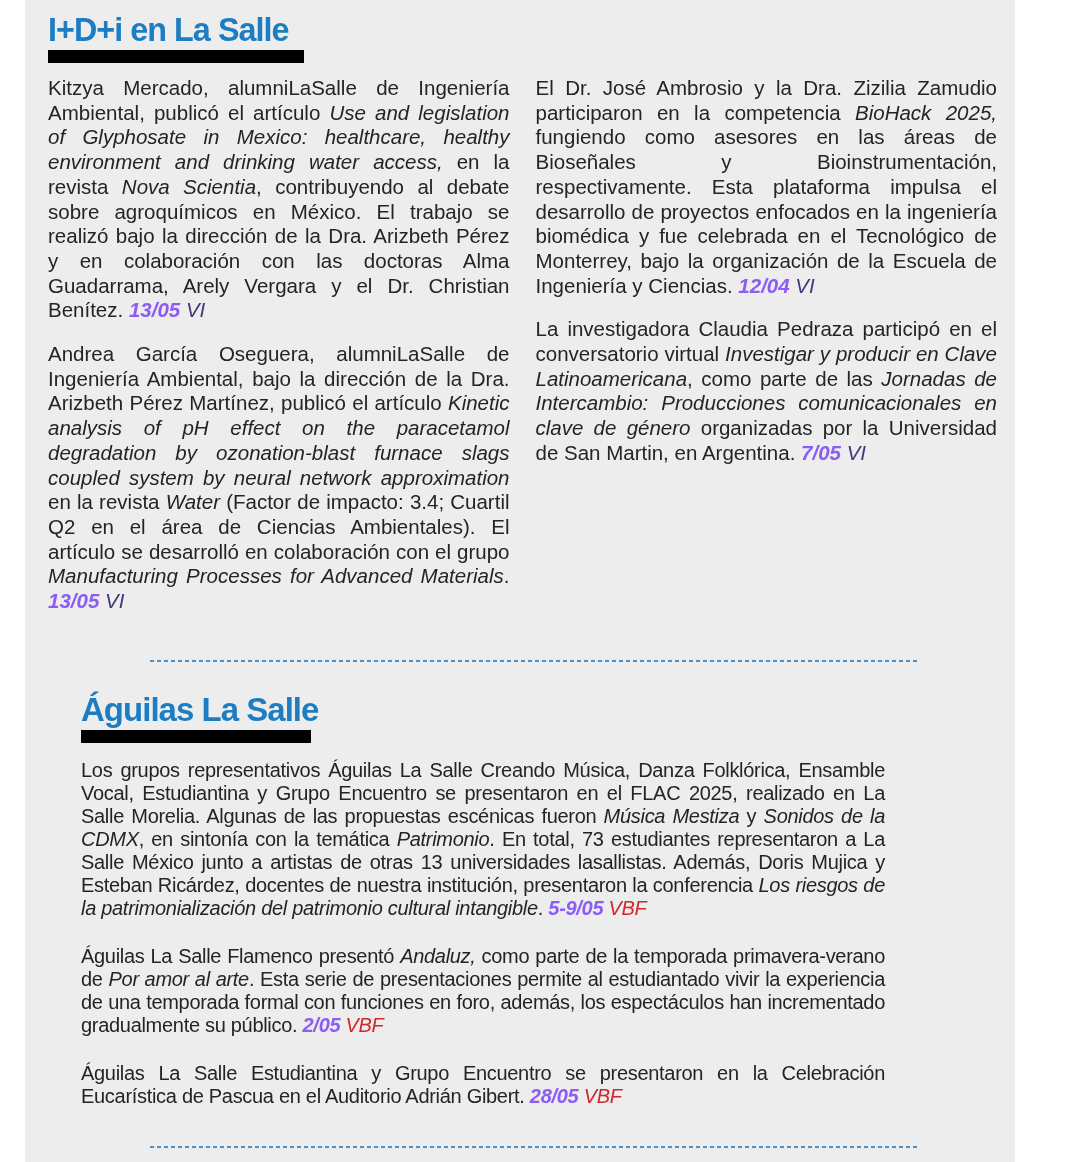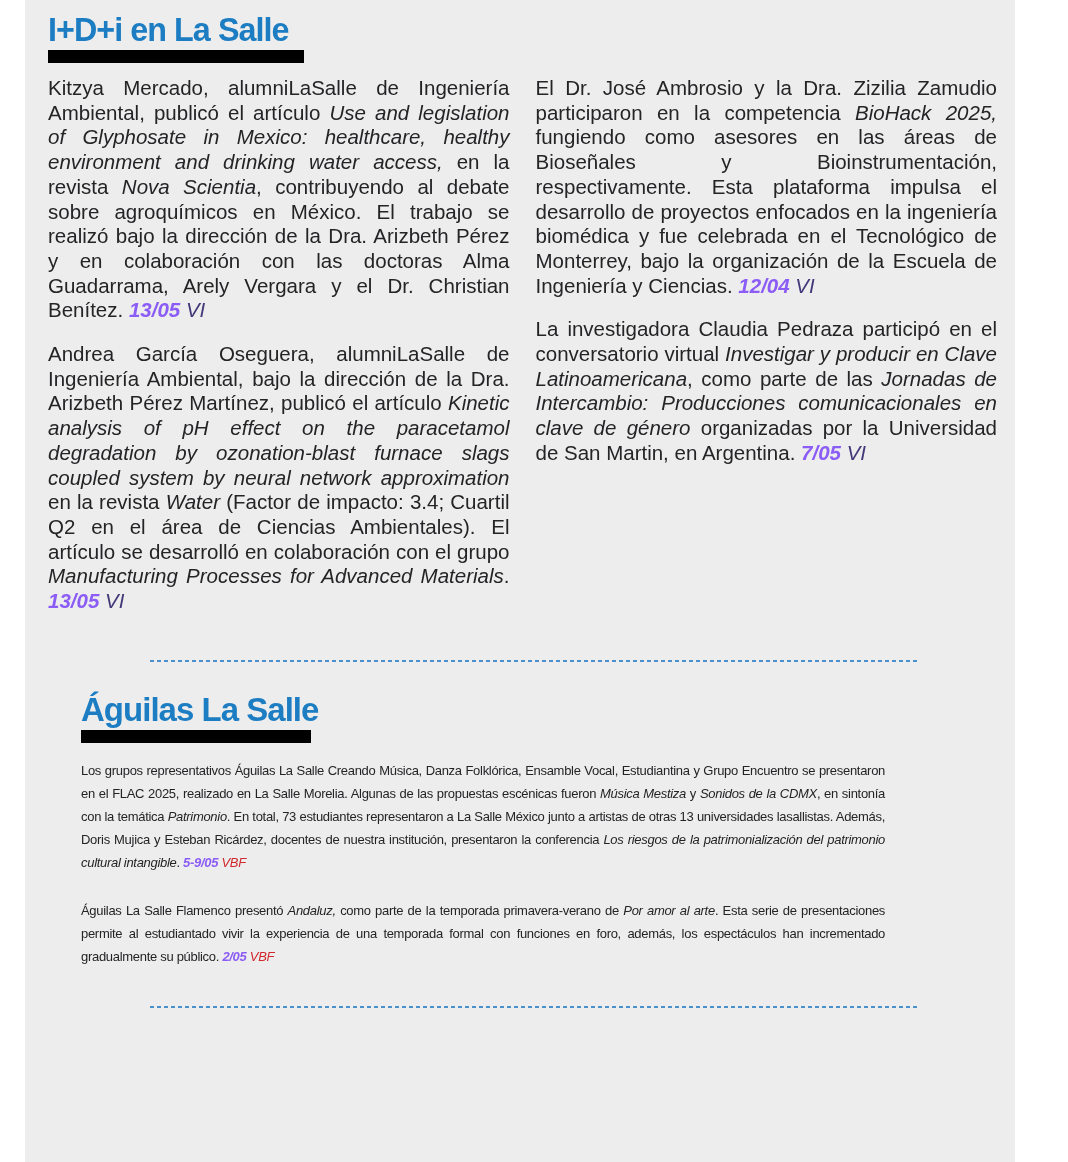--- a/index.html
+++ b/index.html
@@ -35,21 +35,21 @@
   .dashed{
     height:2px;margin-left:125px;width:770px;
     background:repeating-linear-gradient(90deg,#4a90cc 0 4px,transparent 4px 7px);
   }
   .dash1{margin-top:27px;}
   .dash2{margin-top:38px;}
   .sec-aguilas{padding:28px 130px 0 56px;}
   .sec-aguilas .sec-title{transform:scaleX(.97);}
   .body-single{margin-top:16px;}
   .body-single .para{
-    font-size:13px;line-height:23px;letter-spacing:-0.3px;margin-bottom:25px;
+    font-size:20px;line-height:23px;letter-spacing:-0.3px;margin-bottom:25px;
   }
 </style>
 </head>
 <body>
 
 <div class="panel">
 
   <section class="sec-idi">
     <h2 class="sec-title">I+D+i en La Salle</h2>
     <div class="title-bar bar-idi"></div>
@@ -66,18 +66,19 @@
   </section>
 
   <div class="dashed dash1"></div>
 
   <section class="sec-aguilas">
     <h2 class="sec-title">Águilas La Salle</h2>
     <div class="title-bar bar-aguilas"></div>
     <div class="body-single" id="aguilas-body">
         <p class="para"><span>Los grupos representativos Águilas La Salle Creando Música, Danza Folklórica, Ensamble Vocal, Estudiantina y Grupo Encuentro se presentaron en el FLAC 2025, realizado en La Salle Morelia. Algunas de las propuestas escénicas fueron </span><span class="it">Música Mestiza</span><span> y </span><span class="it">Sonidos de la CDMX</span><span>, en sintonía con la temática </span><span class="it">Patrimonio</span><span>. En total, 73 estudiantes representaron a La Salle México junto a artistas de otras 13 universidades lasallistas. Además, Doris Mujica y Esteban Ricárdez, docentes de nuestra institución, presentaron la conferencia </span><span class="it">Los riesgos de la patrimonialización del patrimonio cultural intangible</span><span>. </span><span class="date">5-9/05 </span><span class="tag it" style="color: rgb(209, 39, 46);">VBF</span></p>
         <p class="para"><span>Águilas La Salle Flamenco presentó </span><span class="it">Andaluz,</span><span> como parte de la temporada primavera-verano de </span><span class="it">Por amor al arte</span><span>. Esta serie de presentaciones permite al estudiantado vivir la experiencia de una temporada formal con funciones en foro, además, los espectáculos han incrementado gradualmente su público. </span><span class="date">2/05 </span><span class="tag it" style="color: rgb(209, 39, 46);">VBF</span></p>
+        <p class="para"><span>Águilas La Salle Estudiantina y Grupo Encuentro se presentaron en la Celebración Eucarística de Pascua en el Auditorio Adrián Gibert. </span><span class="date">28/05 </span><span class="tag it" style="color: rgb(209, 39, 46);">VBF</span></p>
       </div>
   </section>
 
   <div class="dashed dash2"></div>
 
 </div>
 
 </body></html>

